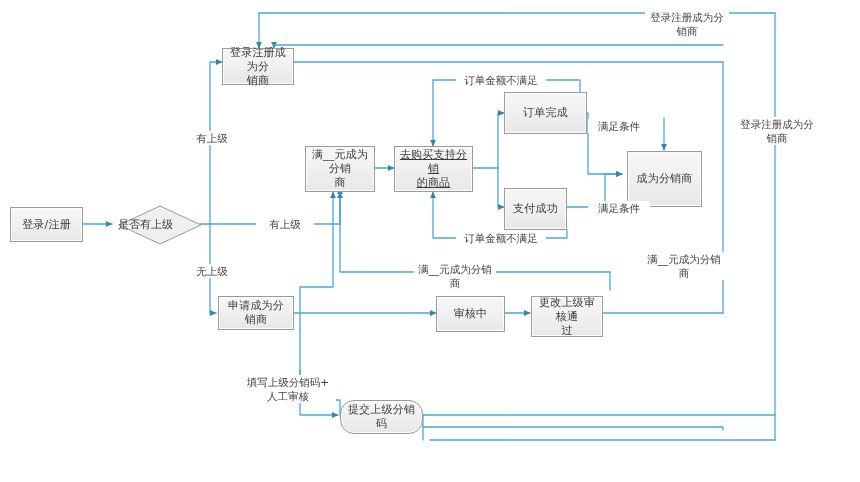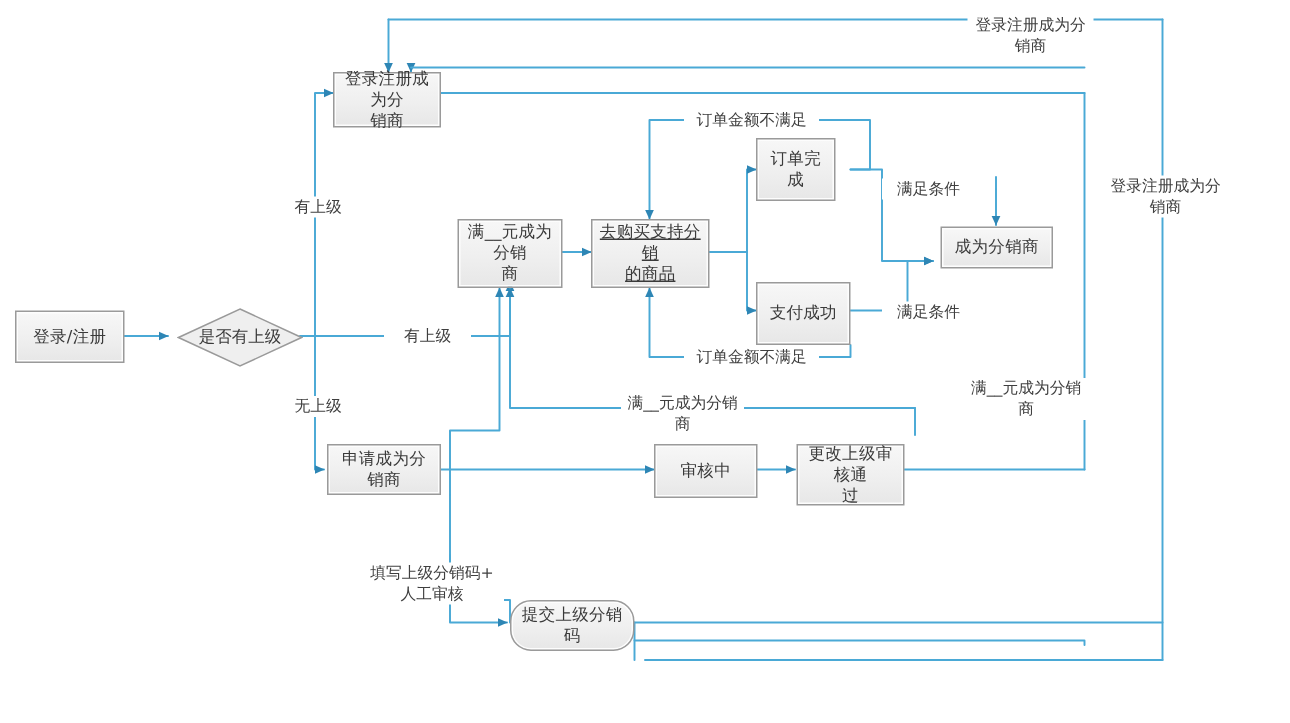--- a/index.html
+++ b/index.html
@@ -34,21 +34,21 @@
     font-size:11px;
     line-height:14px;
     letter-spacing:0.2px;
     padding:2px 4px;
     white-space:pre-line;
   }
   .diamond{
     position:absolute;
     display:flex;
     align-items:center;
-    justify-content:center;
+    justify-content:flex-start;
   }
   .diamond .dshape{
     position:absolute;
     left:0; top:0;
     width:100%; height:100%;
   }
   .diamond .dlabel{
     position:relative;
     z-index:2;
     font-size:11px;
@@ -162,29 +162,29 @@
   <div class="node" style="left:305px;top:146px;width:70px;height:46px;">
     <span>满__元成为分销
 商</span>
   </div>
 
   <div class="node" style="left:394px;top:146px;width:79px;height:46px;text-decoration:underline;">
     <span>去购买支持分销
 的商品</span>
   </div>
 
-  <div class="node" style="left:504px;top:92px;width:53px;height:42px;">
+  <div class="node" style="left:504px;top:92px;width:83px;height:42px;">
     <span>订单完成</span>
   </div>
 
   <div class="node" style="left:504px;top:188px;width:63px;height:42px;">
     <span>支付成功</span>
   </div>
 
-  <div class="node" style="left:627px;top:151px;width:75px;height:28px;">
+  <div class="node" style="left:627px;top:151px;width:75px;height:56px;">
     <span>成为分销商</span>
   </div>
 
   <div class="node" style="left:218px;top:296px;width:76px;height:34px;">
     <span>申请成为分销商</span>
   </div>
 
   <div class="node" style="left:531px;top:296px;width:72px;height:41px;">
     <span>更改上级审核通
 过</span>

